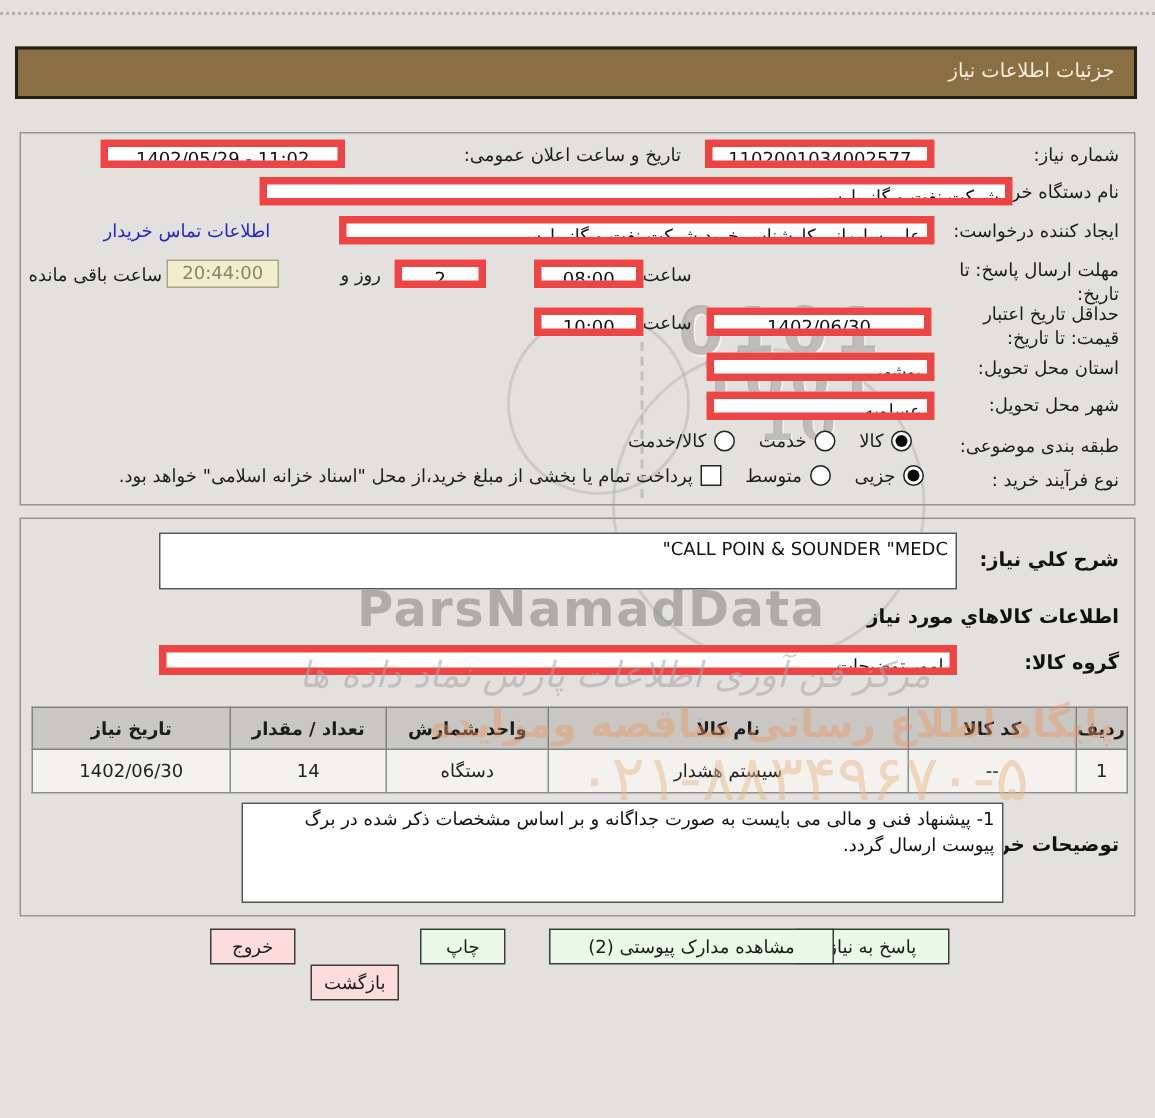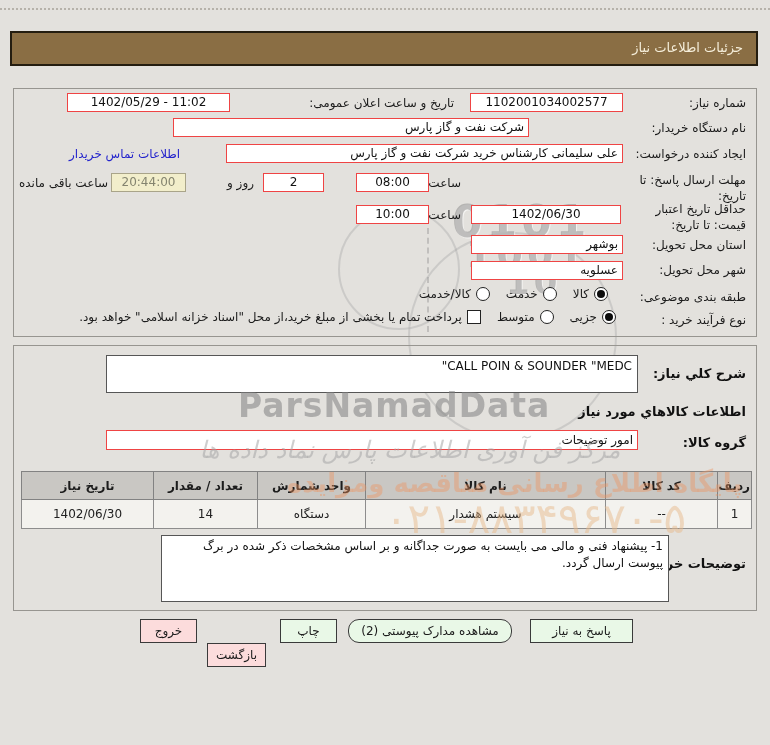--- a/index.html
+++ b/index.html
@@ -21,21 +21,21 @@
 
   .panel{position:absolute;left:13px;width:744px;border:1px solid #979590;box-sizing:border-box;z-index:2;}
   .panel1{top:88px;height:249px;}
   .panel2{top:345px;height:266px;}
 
   .lbl{position:absolute;font-size:12px;color:#1c1c1c;white-space:nowrap;}
   .lbl2{position:absolute;font-size:12px;color:#1c1c1c;text-align:right;line-height:1.35;width:118px;}
   .blbl{position:absolute;font-size:13px;font-weight:bold;color:#111;white-space:nowrap;}
 
   .inp{
-    position:absolute;background:#fff;border:1px solid #ef4444;box-sizing:border-box;
+    position:absolute;background:#fff;border:5px solid #ef4444;box-sizing:border-box;
     height:19px;line-height:17px;font-size:12px;color:#111;padding:0 4px;overflow:hidden;white-space:nowrap;
   }
   .center{text-align:center;}
   .rt{text-align:right;}
   .ltr{direction:ltr;}
 
   .timer{
     position:absolute;background:#f2eecb;border:1px solid #a9a489;box-sizing:border-box;
     height:19px;line-height:17px;font-size:12px;color:#84846f;text-align:center;direction:ltr;
   }
@@ -98,21 +98,21 @@
   </div>
 
   <div class="panel panel1">
 
     <div class="lbl" style="right:10px;top:7px;">شماره نیاز:</div>
     <div class="inp center ltr" style="left:456px;top:4px;width:153px;">1102001034002577</div>
     <div class="lbl" style="right:302px;top:7px;">تاریخ و ساعت اعلان عمومی:</div>
     <div class="inp center ltr" style="left:53px;top:4px;width:163px;">1402/05/29 - 11:02</div>
 
     <div class="lbl" style="right:10px;top:32px;">نام دستگاه خریدار:</div>
-    <div class="inp rt" style="left:159px;top:29px;width:356px;">شرکت نفت و گاز پارس</div>
+    <div class="inp rt" style="left:159px;top:29px;width:502px;">شرکت نفت و گاز پارس</div>
 
     <div class="lbl" style="right:10px;top:58px;">ایجاد کننده درخواست:</div>
     <div class="inp rt" style="left:212px;top:55px;width:397px;">علی سلیمانی کارشناس خرید شرکت نفت و گاز پارس</div>
     <div class="link" style="left:55px;top:58px;">اطلاعات تماس خریدار</div>
 
     <div class="lbl2" style="right:10px;top:83px;">مهلت ارسال پاسخ: تا تاریخ:</div>
     <div class="lbl" style="right:295px;top:87px;">ساعت</div>
     <div class="inp center ltr" style="left:342px;top:84px;width:73px;">08:00</div>
     <div class="inp center ltr" style="left:249px;top:84px;width:61px;">2</div>
     <div class="lbl" style="left:213px;top:87px;">روز و</div>
@@ -202,21 +202,21 @@
           <td class="ltr">1402/06/30</td>
         </tr>
       </tbody>
     </table>
 
     <div class="blbl" style="right:10px;top:210px;">توضیحات خریدار:</div>
     <div class="tarea" style="left:147px;top:189px;width:508px;height:67px;">1- پیشنهاد فنی و مالی می بایست به صورت جداگانه و بر اساس مشخصات ذکر شده در برگ پیوست ارسال گردد.</div>
   </div>
 
   <button class="btn green" style="left:530px;top:619px;width:103px;">پاسخ به نیاز</button>
-  <button class="btn green" style="left:348px;top:619px;width:164px;border-radius:11px;">مشاهده مدارک پیوستی (2)</button>
+  <button class="btn green" style="left:366px;top:619px;width:190px;">مشاهده مدارک پیوستی (2)</button>
   <button class="btn green" style="left:280px;top:619px;width:57px;">چاپ</button>
   <button class="btn pink" style="left:207px;top:619px;width:59px;margin-top:24px;">بازگشت</button>
   <button class="btn pink" style="left:140px;top:619px;width:57px;">خروج</button>
 
   <div class="wm-top">
     <div class="wm-brand">ParsNamadData</div>
     <div class="wm-script">مرکز فن آوری اطلاعات پارس نماد داده ها</div>
     <div class="wm-peach">پایگاه اطلاع رسانی مناقصه ومزایده</div>
     <div class="wm-phone">۰۲۱-۸۸۳۴۹۶۷۰-۵</div>
   </div>

